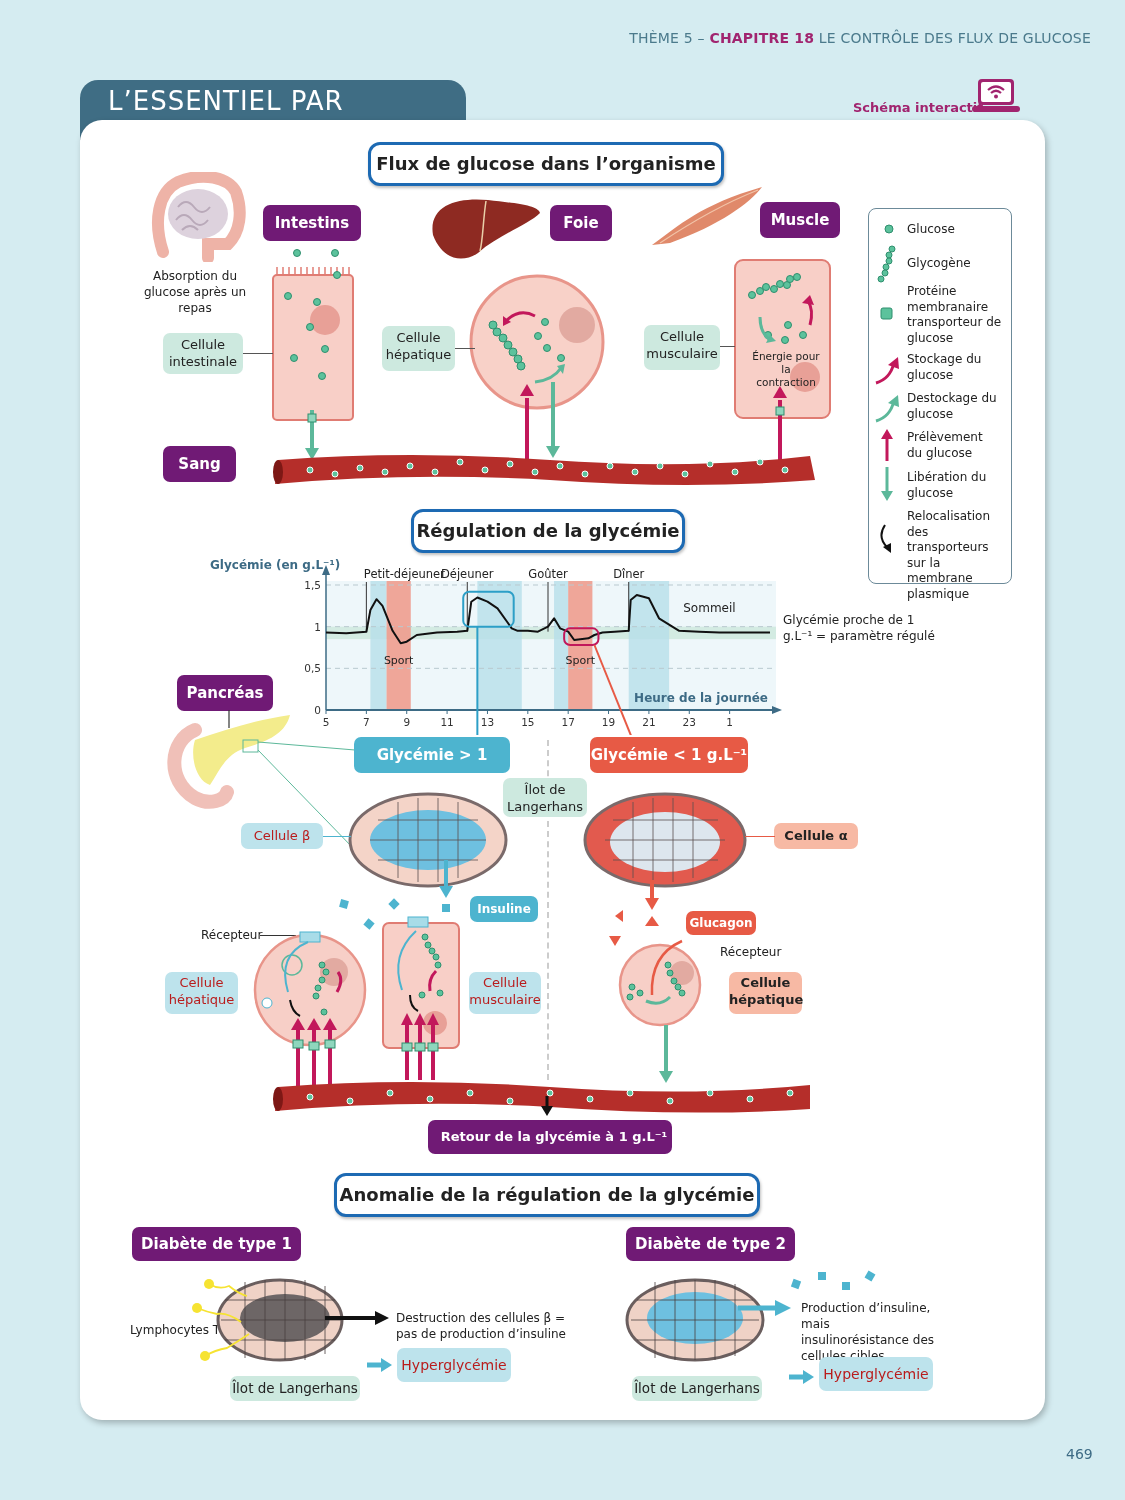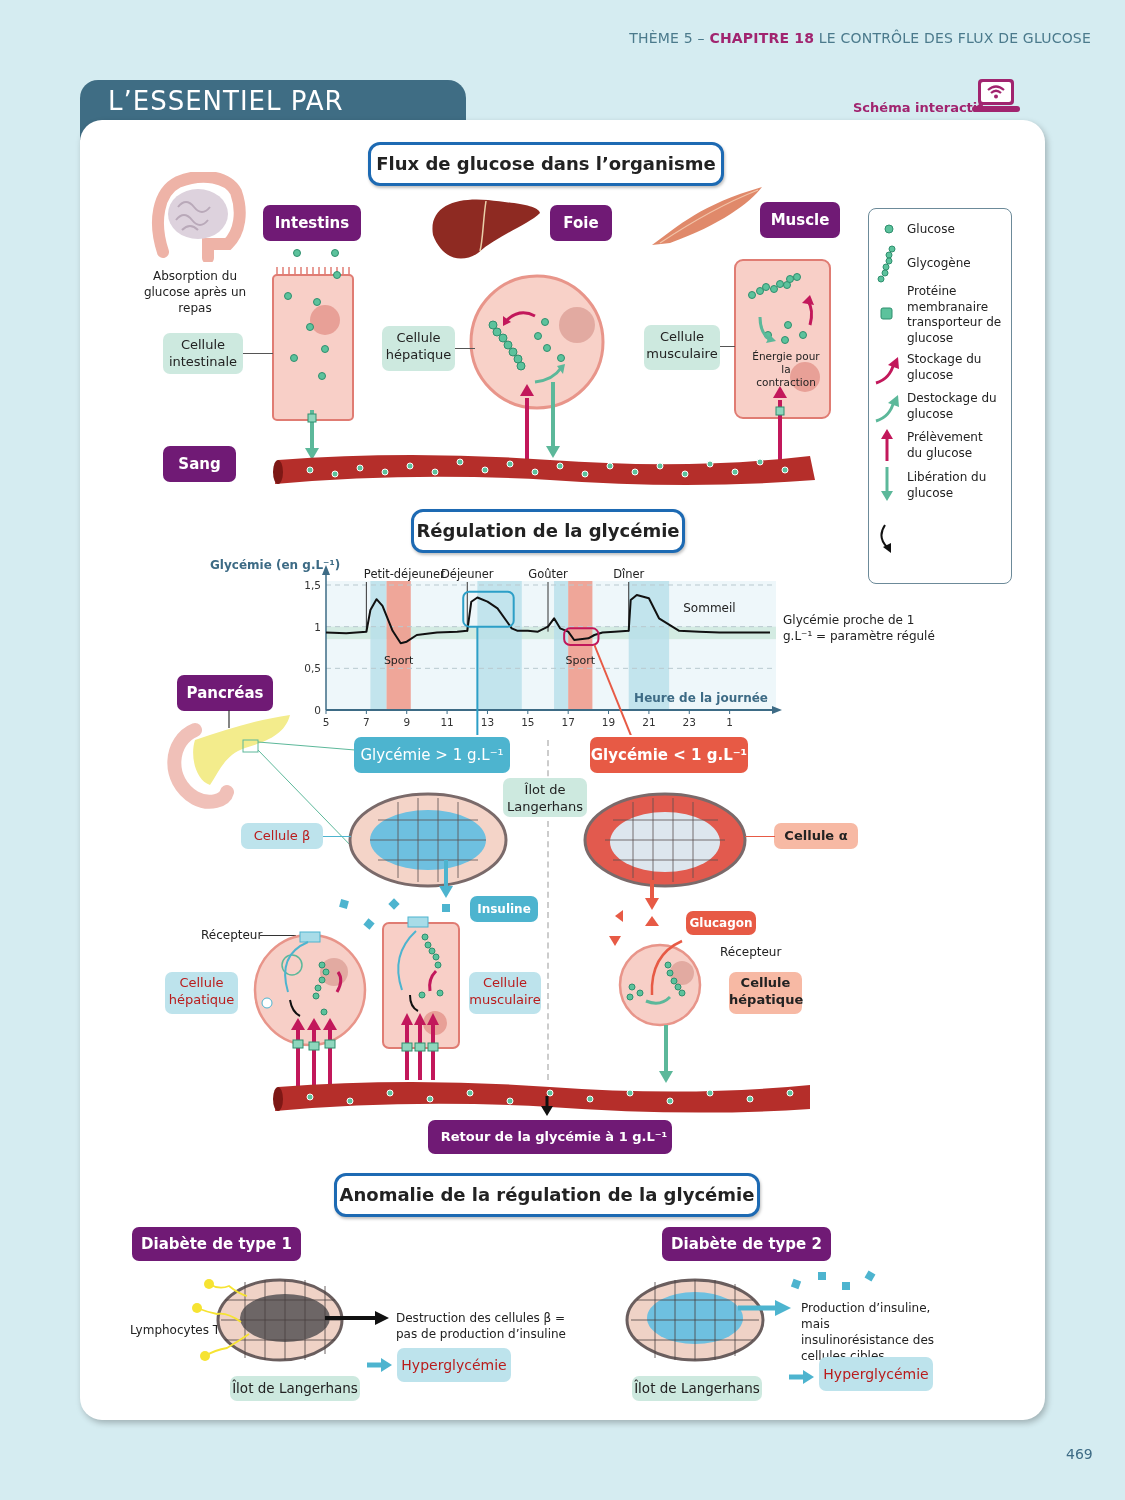--- a/index.html
+++ b/index.html
@@ -228,20 +228,21 @@
   <div class="item" style="top:221px;width:90px;">Prélèvement du glucose</div>
   <svg class="abs" style="left:11px;top:258px;" width="14" height="36">
       <line x1="7" y1="0" x2="7" y2="26" stroke="#5cb89a" stroke-width="3"></line>
       <polygon points="1,24 13,24 7,34" fill="#5cb89a"></polygon>
     </svg>
   <div class="item" style="top:261px;width:90px;">Libération du glucose</div>
   <svg class="abs" style="left:8px;top:314px;" width="18" height="32">
       <path d="M8 2 Q0 14 10 24" stroke="#111" stroke-width="2" fill="none"></path>
       <polygon points="6,24 14,20 14,30" fill="#111"></polygon>
     </svg>
+  <div class="item" style="top:300px;width:100px;">Relocalisation des transporteurs sur la membrane plasmique</div>
 </div>
 
 <div class="sec-title" style="left:411px;top:509px;width:268px;">Régulation de la glycémie</div>
 
 <svg id="chart" class="abs" style="left:200px;top:550px;" width="600" height="185">
   <g id="chart-bands">
       <rect x="126" y="31" width="450" height="129" fill="#eef7fa"></rect>
       <rect x="126" y="76.66666666666667" width="450" height="12.5" fill="#d3ebe2"></rect>
       <rect x="170.4" y="31" width="16.145454545454527" height="129" fill="#b6dfea" opacity="0.8"></rect>
       <rect x="277.3636363636364" y="31" width="44.39999999999998" height="129" fill="#b6dfea" opacity="0.8"></rect>
@@ -319,21 +320,21 @@
   <path d="M30 30 C60 20 90 10 125 5 C120 25 100 32 80 38 C60 45 55 60 45 75 C30 70 25 45 30 30Z" fill="#f3ec8c"></path>
   <rect x="78" y="30" width="15" height="12" fill="none" stroke="#5cb89a"></rect>
 </svg>
 <svg class="abs" style="left:240px;top:730px;" width="320" height="120">
   <line x1="18" y1="12" x2="115" y2="20" stroke="#5cb89a" stroke-width="1"></line>
   <line x1="18" y1="20" x2="115" y2="120" stroke="#5cb89a" stroke-width="1"></line>
 </svg>
 
 <div class="abs" style="left:547px;top:740px;height:340px;border-left:2px dashed #ccc;"></div>
 
-<div class="abs" style="left:354px;top:737px;width:156px;height:36px;background:#4db4cf;border-radius:7px;color:#fff;font-weight:normal;font-size:15px;text-align:center;line-height:36px;"><span>Glycémie &gt; 1 g.L⁻¹</span></div>
+<div class="abs" style="left:354px;top:737px;width:156px;height:36px;background:#4db4cf;border-radius:7px;color:#fff;font-weight:bold;font-size:15px;text-align:center;line-height:36px;"><span>Glycémie &gt; 1 g.L⁻¹</span></div>
 <div class="abs" style="left:590px;top:737px;width:158px;height:36px;background:#e75a45;border-radius:7px;color:#fff;font-weight:bold;font-size:15px;text-align:center;line-height:36px;"><span>Glycémie &lt; 1 g.L⁻¹</span></div>
 
 <div class="pale-tag" style="left:503px;top:778px;width:84px;height:36px;">Îlot de Langerhans</div>
 
 <svg class="abs" style="left:348px;top:790px;" width="160" height="100">
   <ellipse cx="80" cy="50" rx="78" ry="46" fill="#f4d4c8" stroke="#7a6a6a" stroke-width="3"></ellipse>
   <ellipse cx="80" cy="50" rx="58" ry="30" fill="#6ec0e0"></ellipse>
   <g stroke="#5a4e4e" stroke-width="0.8" fill="none">
     <path d="M30 30 L130 30 M22 50 L138 50 M30 70 L130 70 M50 12 L50 88 M70 8 L70 92 M90 8 L90 92 M110 12 L110 88"></path>
   </g>
@@ -483,21 +484,21 @@
 </svg>
 <svg class="abs" style="left:538px;top:1096px;" width="18" height="22">
     <line x1="9" y1="0" x2="9" y2="12" stroke="#111" stroke-width="3"></line>
     <polygon points="3,10 15,10 9,20" fill="#111"></polygon>
   </svg>
 <div class="green-tag" style="left:428px;top:1120px;width:236px;height:34px;line-height:34px;font-size:13px;padding-left:8px;">Retour de la glycémie à 1 g.L⁻¹</div>
 
 <div class="sec-title" style="left:334px;top:1173px;width:420px;">Anomalie de la régulation de la glycémie</div>
 
 <div class="green-tag" style="left:132px;top:1227px;width:169px;height:34px;line-height:34px;">Diabète de type 1</div>
-<div class="green-tag" style="left:626px;top:1227px;width:169px;height:34px;line-height:34px;margin-left:36px;">Diabète de type 2</div>
+<div class="green-tag" style="left:626px;top:1227px;width:169px;height:34px;line-height:34px;">Diabète de type 2</div>
 
 <div class="txt" style="left:130px;top:1322px;">Lymphocytes T</div>
 <svg class="abs" style="left:185px;top:1270px;" width="380" height="100">
   <ellipse cx="95" cy="50" rx="62" ry="40" fill="#efd2c6" stroke="#6a5e5e" stroke-width="3"></ellipse>
   <ellipse cx="100" cy="48" rx="45" ry="24" fill="#6d6666"></ellipse>
   <g stroke="#4a4040" stroke-width="0.8" fill="none">
       <path d="M40 30 L150 30 M36 50 L156 50 M40 70 L150 70 M60 12 L60 88 M80 10 L80 90 M100 10 L100 90 M120 10 L120 90 M140 16 L140 84"></path>
     </g>
   <g fill="#f6e332">
       <circle cx="24" cy="14" r="5"></circle>

